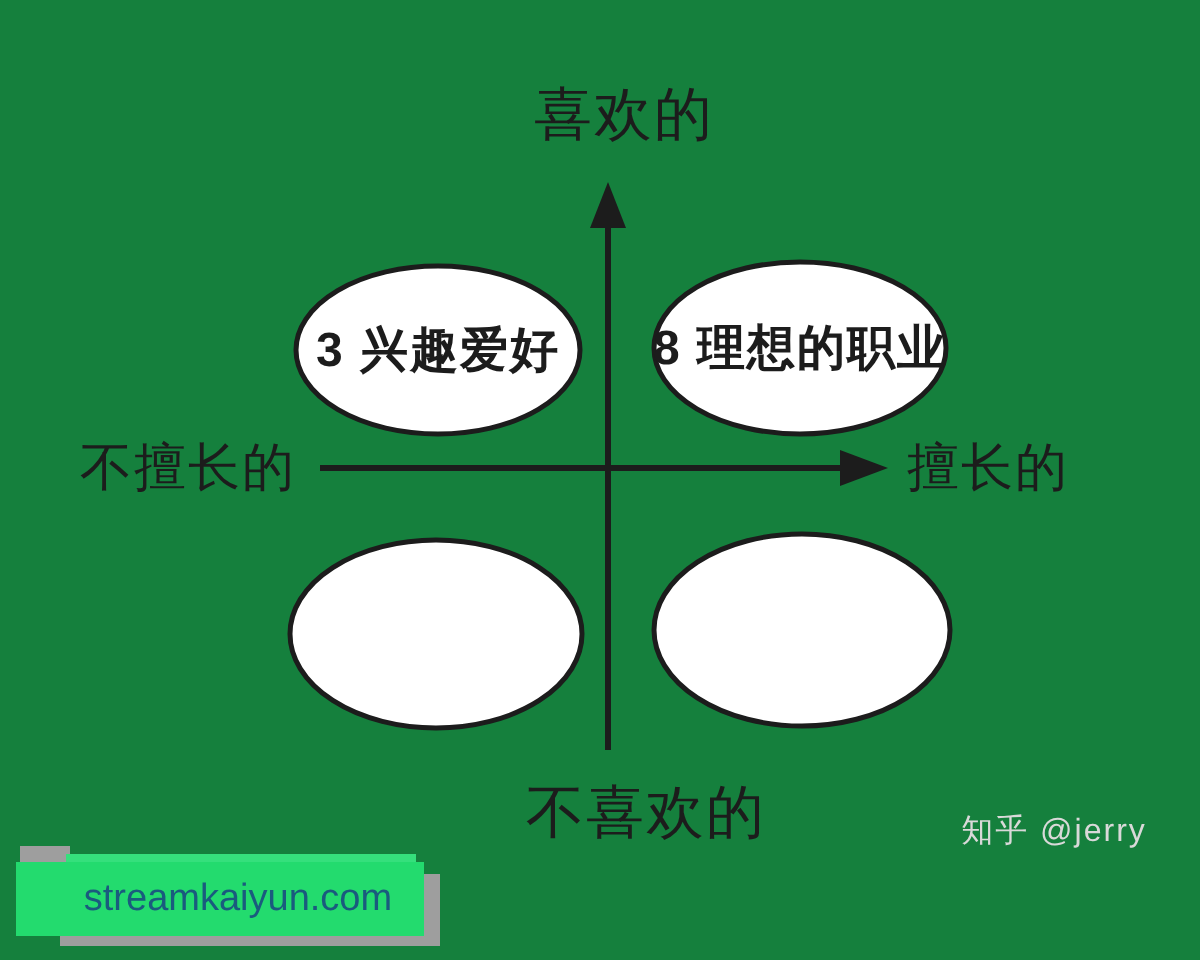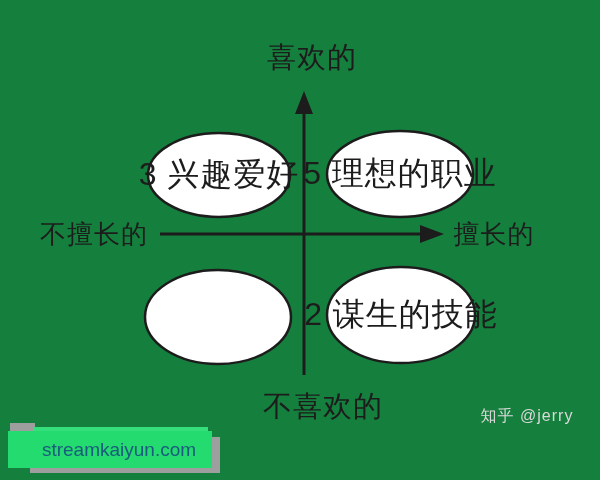--- a/index.html
+++ b/index.html
@@ -22,21 +22,21 @@
   }
   .label {
     position: absolute;
     color: #1c1c1c;
     white-space: nowrap;
     transform: translate(-50%, -50%);
     letter-spacing: 1px;
   }
   .axis-label-v { font-size: 29px; font-weight: 500; }
   .axis-label-h { font-size: 26px; font-weight: 500; }
-  .quadrant-label { font-size: 32px; font-weight: 400; }
+  .quadrant-label { font-size: 24px; font-weight: 700; }
   .watermark {
     position: absolute;
     left: 507px;
     top: 416px;
     transform: translate(-50%, -50%);
     color: #d9d9d9;
     font-size: 16px;
     white-space: nowrap;
     letter-spacing: 1px;
     margin-left: 20px;
@@ -96,22 +96,21 @@
     <ellipse cx="218" cy="317" rx="73" ry="47" fill="#ffffff" stroke="#1c1c1c" stroke-width="2.5"></ellipse>
     <ellipse cx="401" cy="315" rx="74" ry="48" fill="#ffffff" stroke="#1c1c1c" stroke-width="2.5"></ellipse>
   </svg>
 
   <div class="label axis-label-v" style="left:312px; top:58px;">喜欢的</div>
   <div class="label axis-label-h" style="left:94px; top:234px;">不擅长的</div>
   <div class="label axis-label-v" style="left:323px; top:407px;">不喜欢的</div>
   <div class="label axis-label-h" style="left:494px; top:234px;">擅长的</div>
 
   <div class="label quadrant-label" style="left:219px; top:175px;">3 兴趣爱好</div>
-  <div class="label quadrant-label" style="left:400px; top:174px;">5 理想的职业</div>
-  <div class="label quadrant-label" style="left:401px; top:315px;">2 谋生的技能</div>
+  <div class="label quadrant-label" style="left:400px; top:174px;">8 理想的职业</div>
 
   <div class="watermark">知乎 @jerry</div>
 
   <div class="banner-notch"></div>
   <div class="banner-shadow"></div>
   <div class="banner-strip"></div>
   <div class="banner-main">
     <span>streamkaiyun.com</span>
   </div>
 

